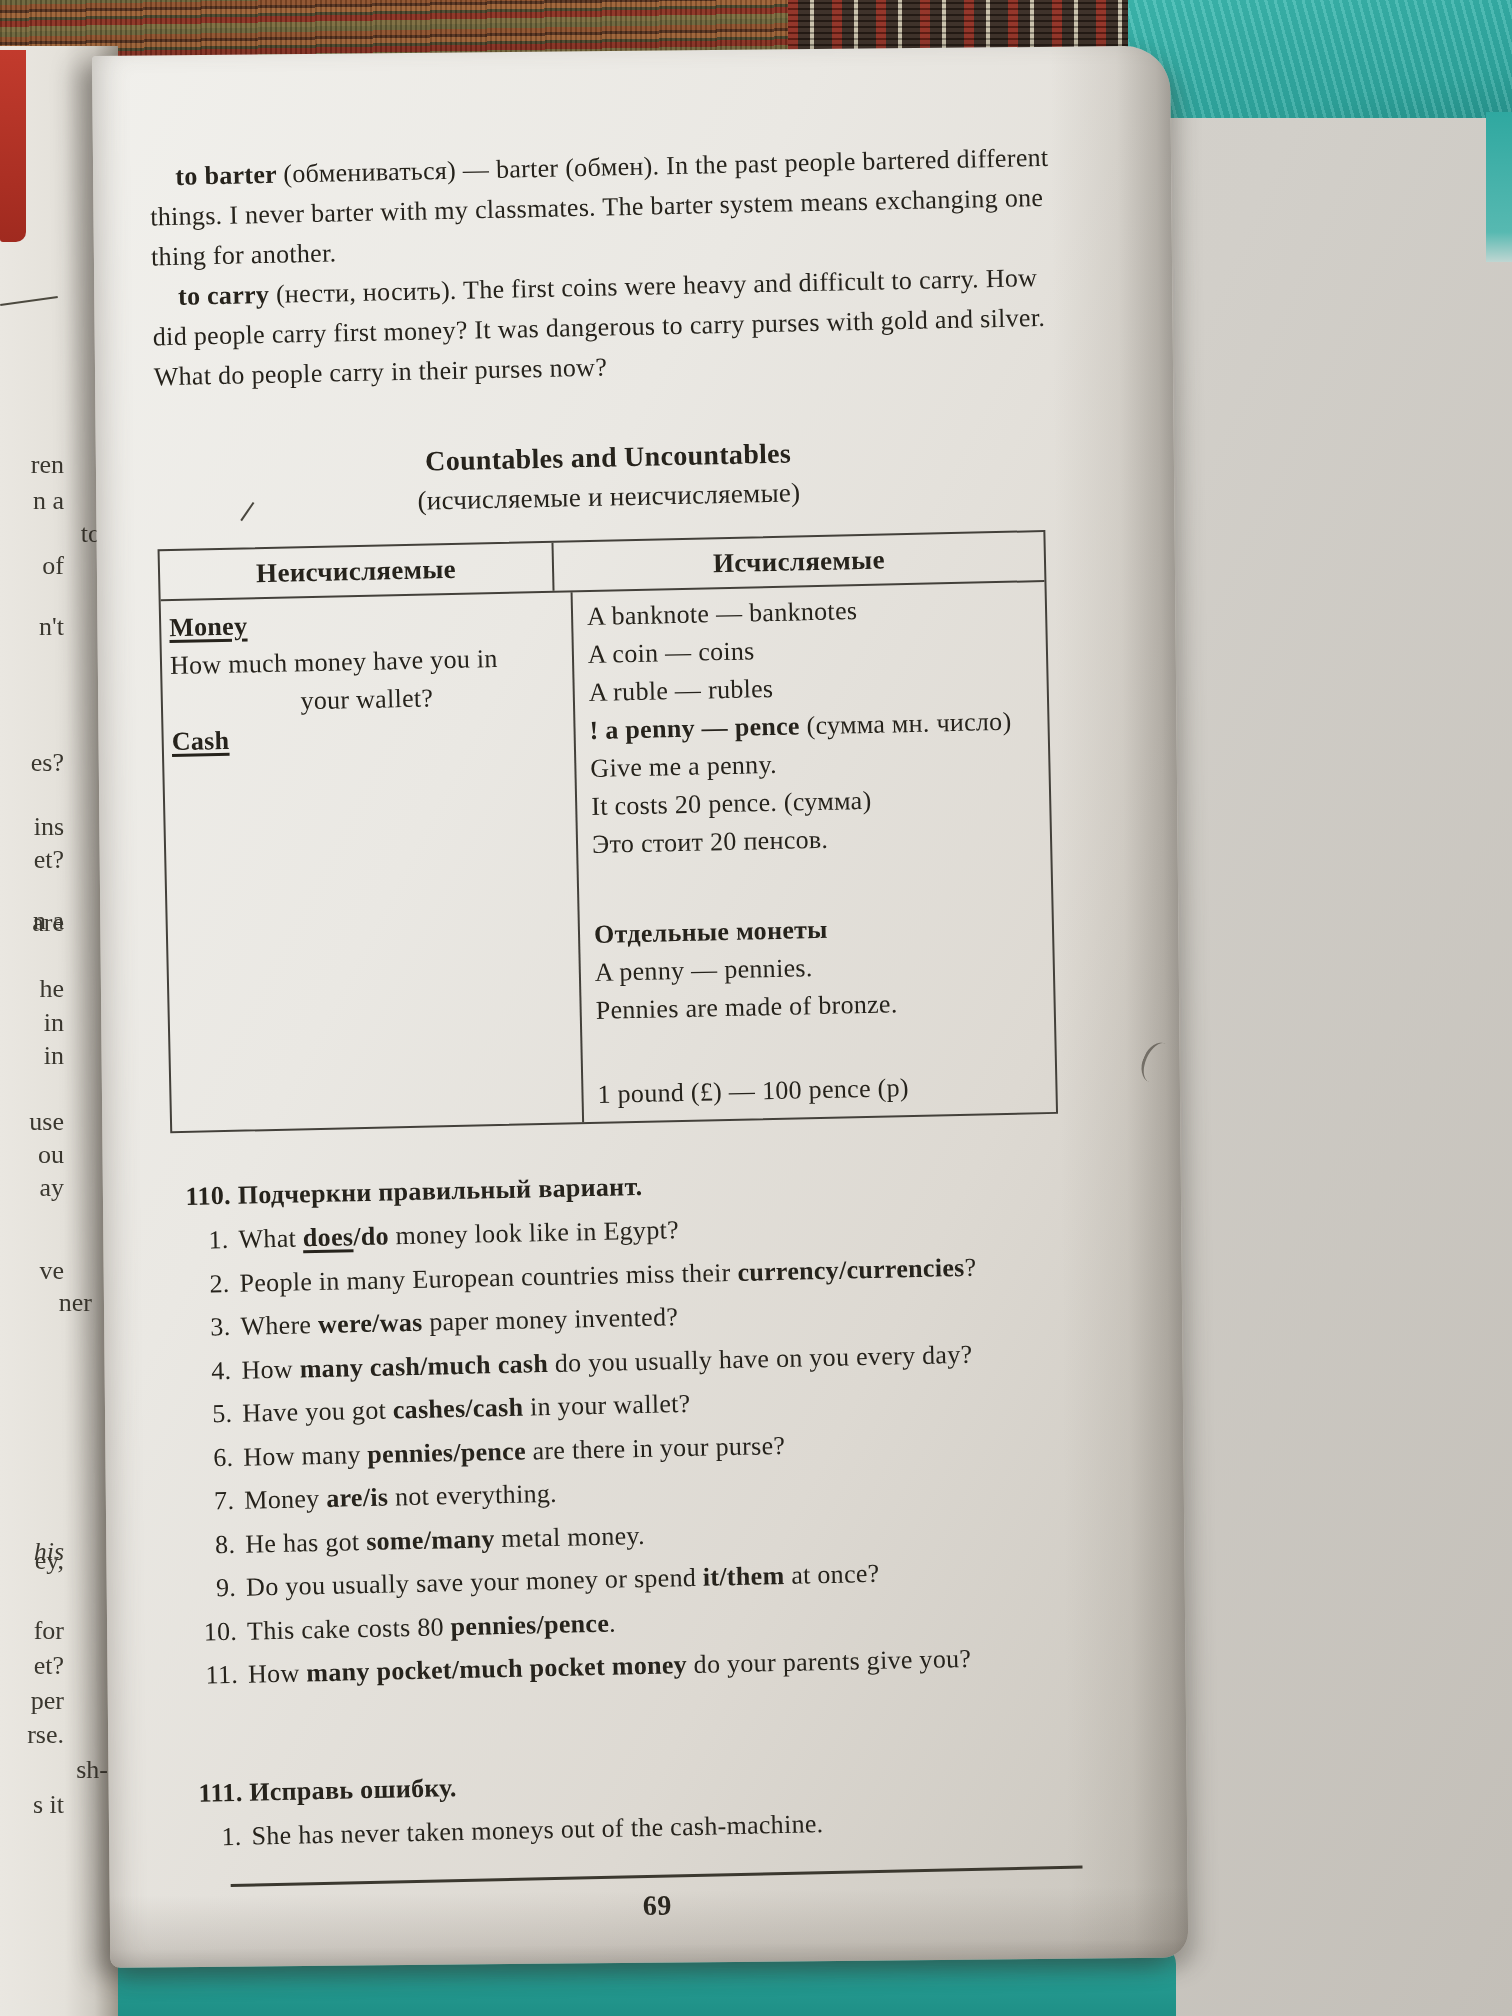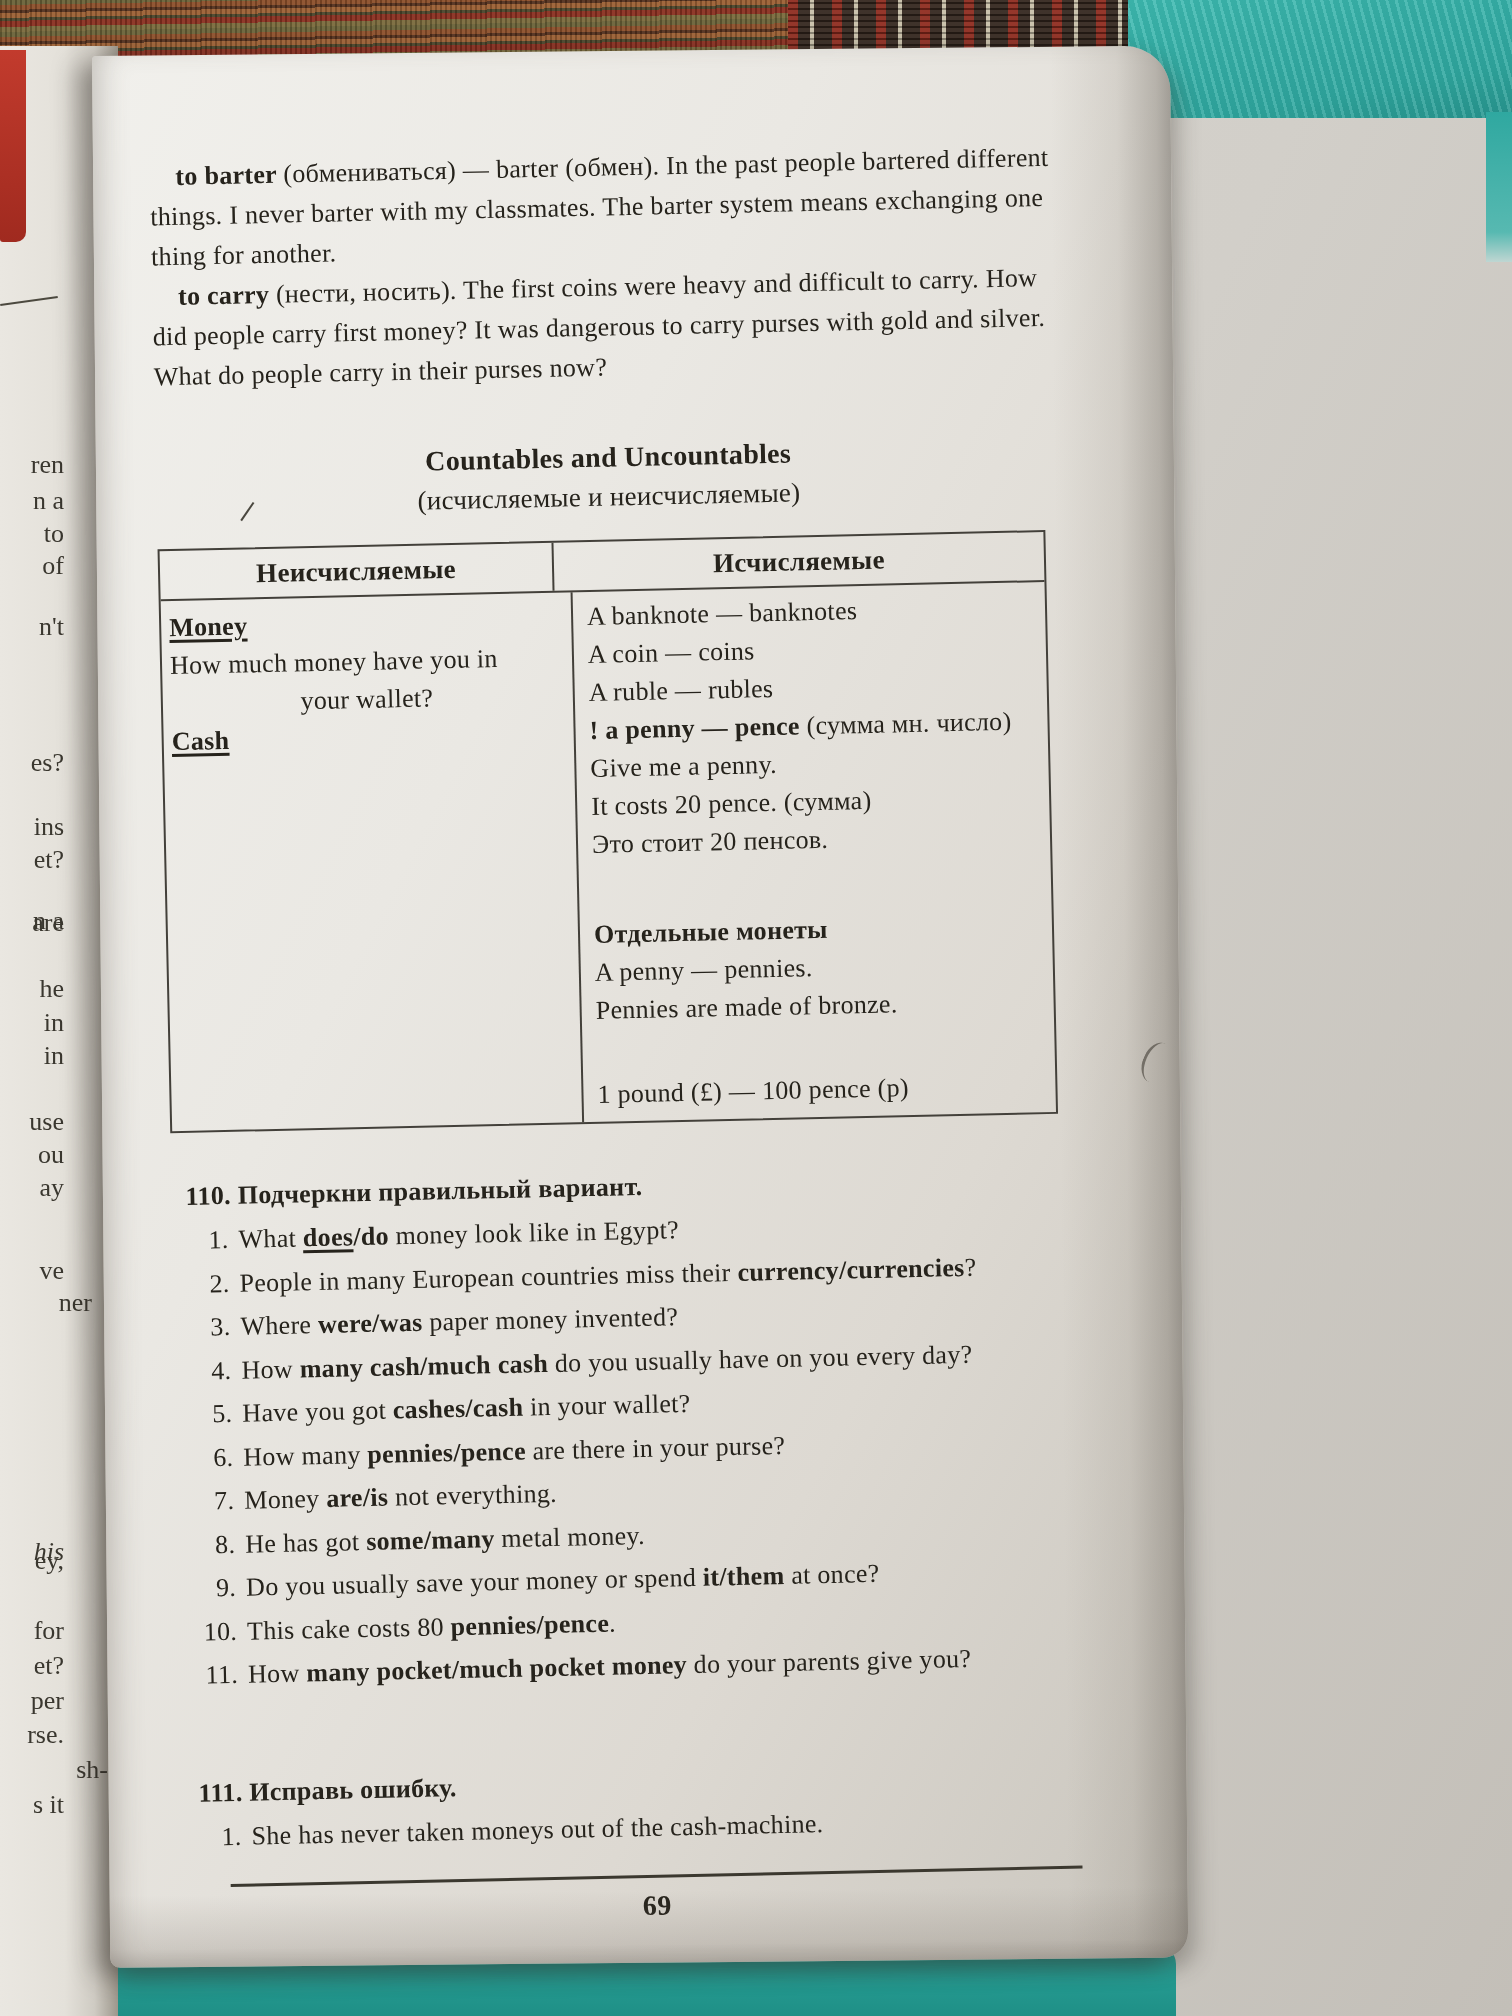--- a/index.html
+++ b/index.html
@@ -103,21 +103,21 @@
   <div class="fabric-checked"></div>
   <div class="fabric-teal"></div>
   <div class="fabric-teal-sliver"></div>
   <div class="tablecloth-bottom"></div>
 
   <div class="left-page">
     <div class="left-page-rule"></div>
     <div>
         <div class="fragment" style="top: 404px;">ren</div>
         <div class="fragment" style="top: 440px;">n a</div>
-        <div class="fragment" style="top: 473px;">to</div>
+        <div class="fragment" style="top: 473px; padding-left: 37px;">to</div>
         <div class="fragment" style="top: 505px;">of</div>
         <div class="fragment" style="top: 566px;">n't</div>
         <div class="fragment" style="top: 702px;">es?</div>
         <div class="fragment" style="top: 766px;">ins</div>
         <div class="fragment" style="top: 799px;">et?</div>
         <div class="fragment" style="top: 860px;">n a</div>
         <div class="fragment" style="top: 862px;">are</div>
         <div class="fragment" style="top: 928px;">he</div>
         <div class="fragment" style="top: 962px;">in</div>
         <div class="fragment" style="top: 995px;">in</div>

